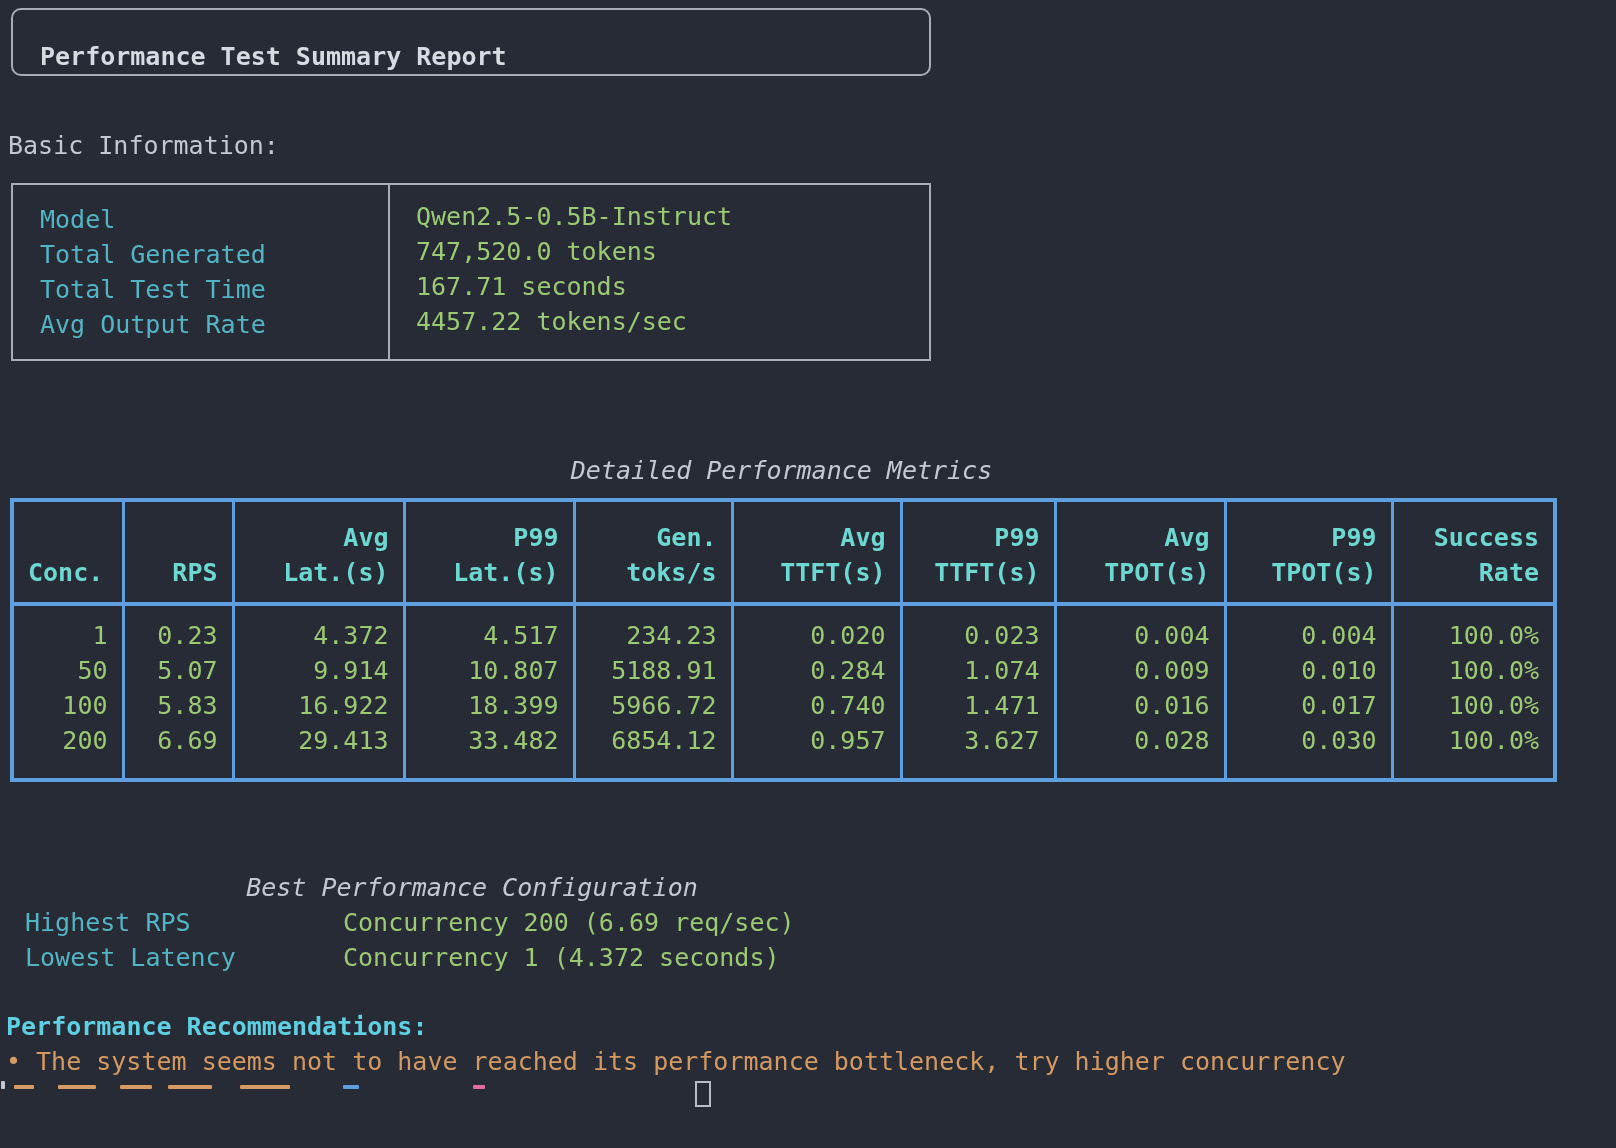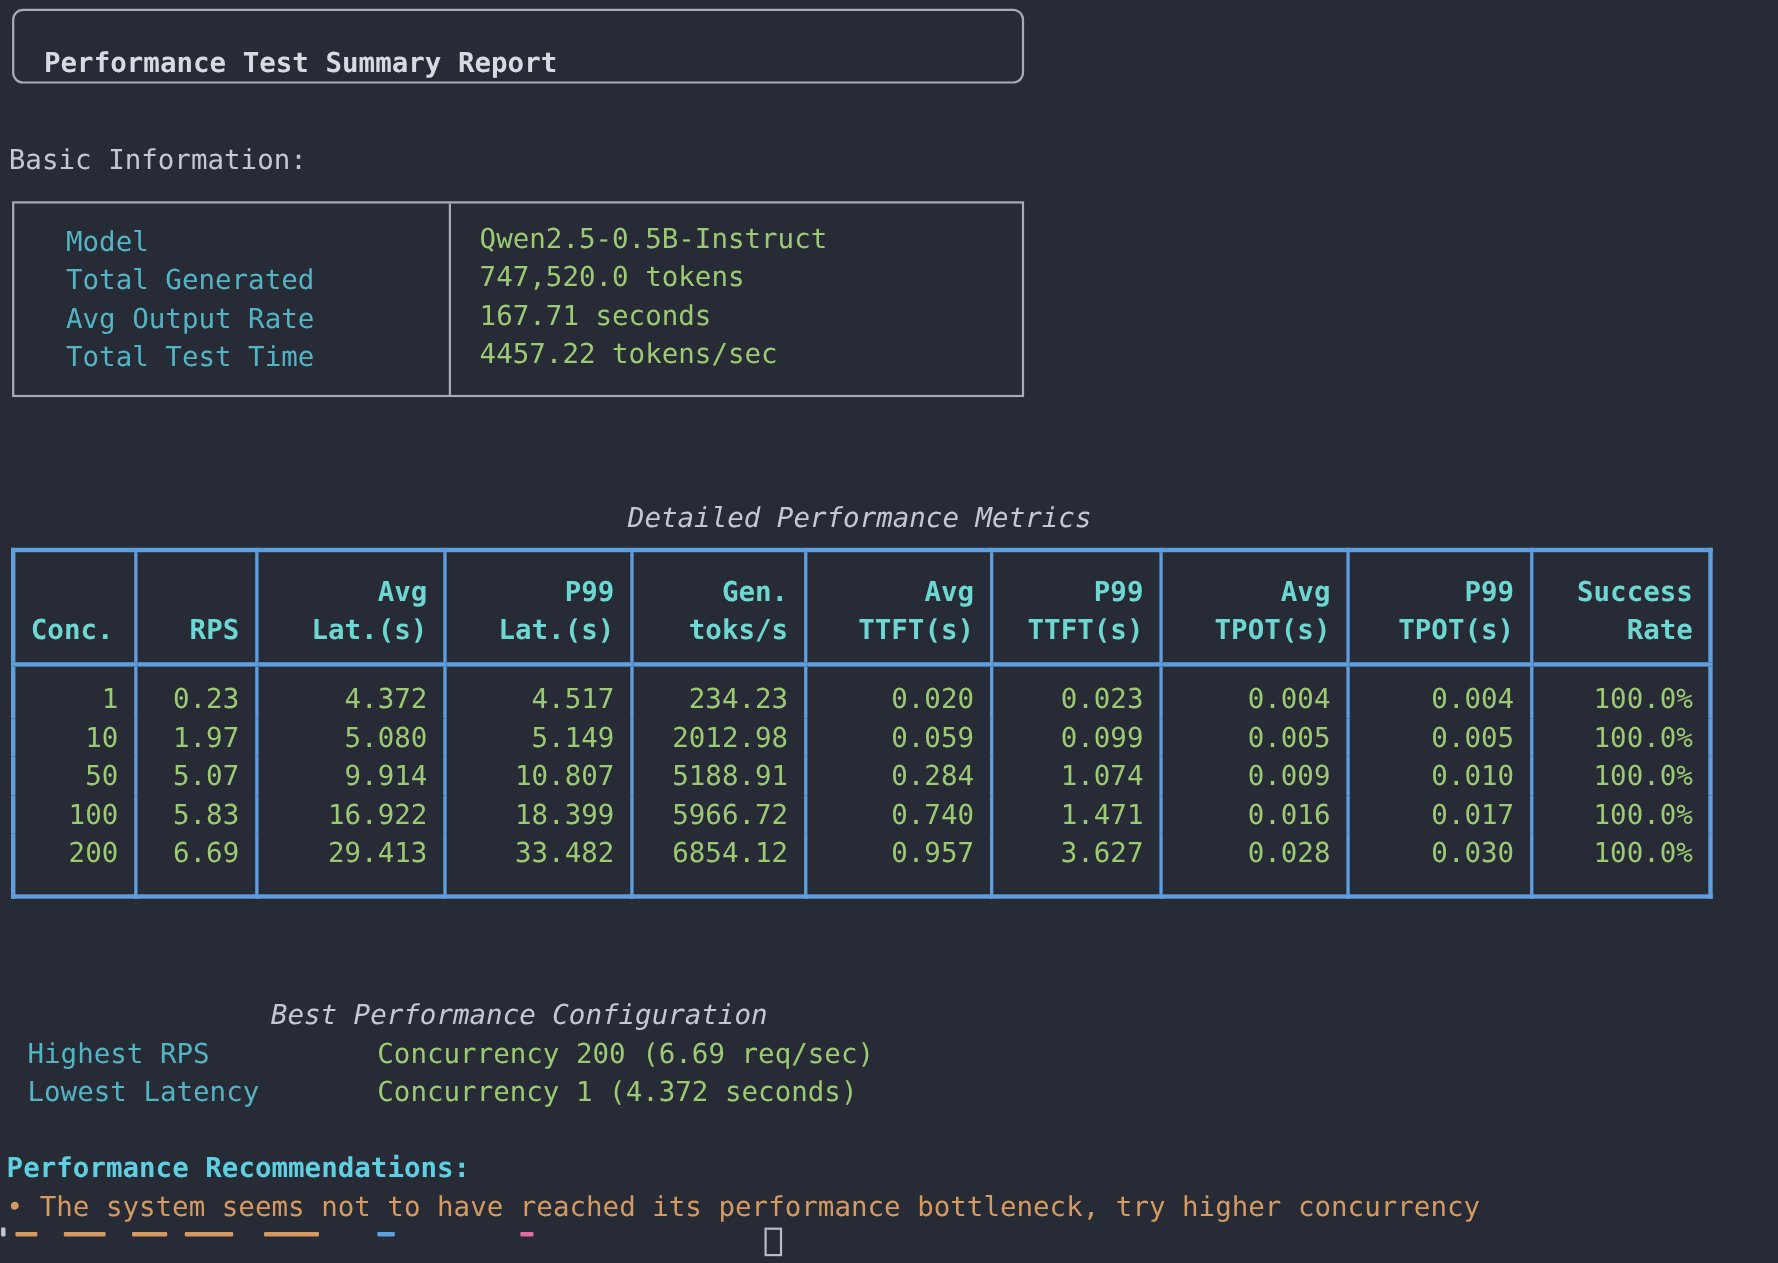--- a/index.html
+++ b/index.html
@@ -36,21 +36,21 @@
   }
   .title-panel .title{font-weight:bold;color:var(--fg-bright);}
   
   .section-heading{margin:52px 0 0 8px;color:var(--fg);}
   .basic-table{
     margin:20px 0 0 11px;
     width:920px;
     border:2px solid var(--gray-border);
     display:flex;
   }
-  .bt-left{width:375px;padding:17px 0 17px 27px;color:var(--cyan);margin-left:20px;}
+  .bt-left{width:375px;padding:17px 0 17px 27px;color:var(--cyan);}
   .bt-right{flex:1;border-left:2px solid var(--gray-border);padding:14px 0 17px 26px;color:var(--green);}
   
   .metrics-title{
     margin:92px 0 0 10px;width:1543px;
     text-align:center;font-style:italic;color:var(--fg);
   }
   table.metrics{
     margin:10px 0 0 10px;width:1543px;
     border-collapse:collapse;table-layout:fixed;
     border:4px solid var(--blue);
@@ -115,22 +115,22 @@
 <div class="title-panel">
   <span class="title">Performance Test Summary Report</span>
 </div>
 
 <div class="section-heading">Basic Information:</div>
 
 <div class="basic-table">
   <div class="bt-left">
     <div>Model</div>
     <div>Total Generated</div>
+    <div>Total Test Time</div>
     <div>Avg Output Rate</div>
-    <div>Total Test Time</div>
   </div>
   <div class="bt-right">
     <div>Qwen2.5-0.5B-Instruct</div>
     <div>747,520.0 tokens</div>
     <div>167.71 seconds</div>
     <div>4457.22 tokens/sec</div>
   </div>
 </div>
 
 <div class="metrics-title">Detailed Performance Metrics</div>
@@ -196,32 +196,20 @@
     <tr>
       <td>1</td>
         <td>0.23</td>
         <td>4.372</td>
         <td>4.517</td>
         <td>234.23</td>
         <td>0.020</td>
         <td>0.023</td>
         <td>0.004</td>
         <td>0.004</td>
-        <td>100.0%</td>
-    </tr>
-    <tr>
-      <td>10</td>
-        <td>1.97</td>
-        <td>5.080</td>
-        <td>5.149</td>
-        <td>2012.98</td>
-        <td>0.059</td>
-        <td>0.099</td>
-        <td>0.005</td>
-        <td>0.005</td>
         <td>100.0%</td>
     </tr>
     <tr>
       <td>50</td>
         <td>5.07</td>
         <td>9.914</td>
         <td>10.807</td>
         <td>5188.91</td>
         <td>0.284</td>
         <td>1.074</td>

